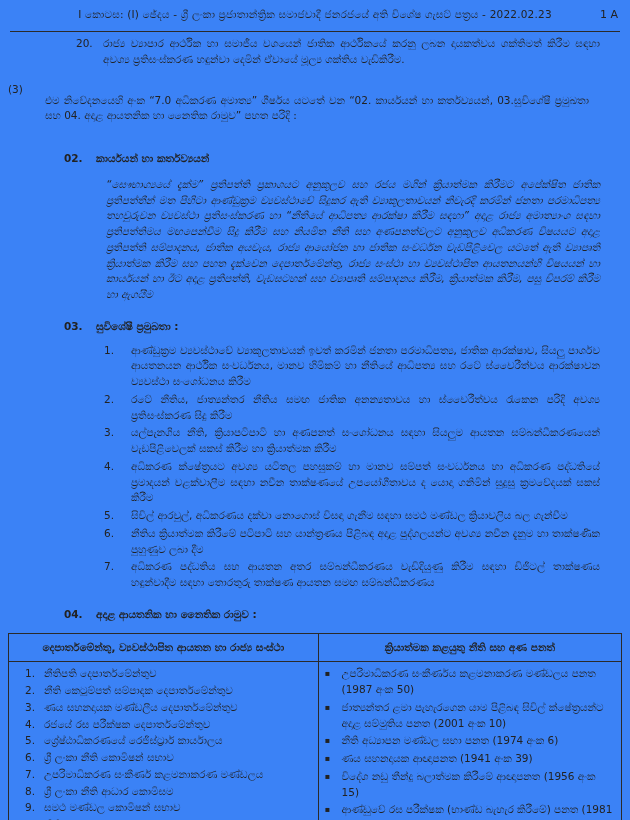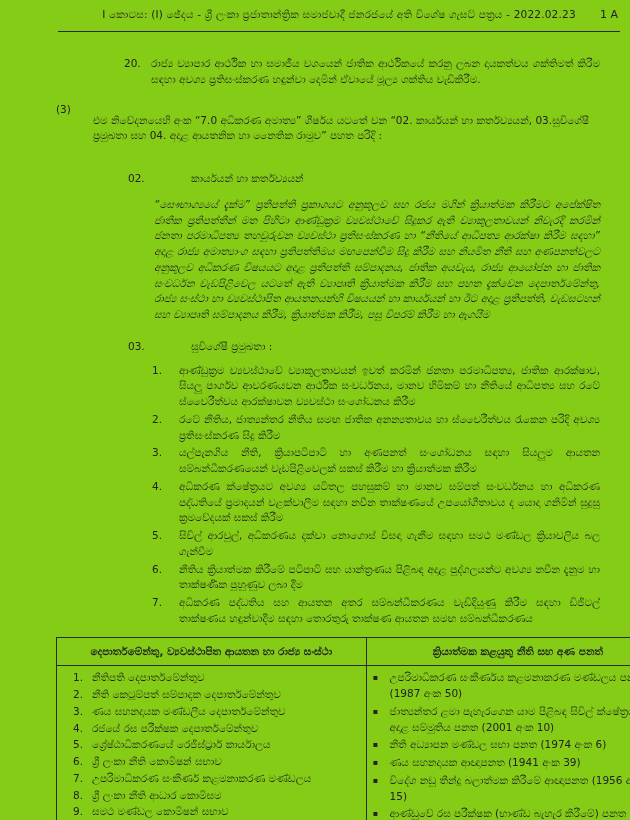--- a/index.html
+++ b/index.html
@@ -1,39 +1,38 @@
 <!DOCTYPE html>
 <html><head>
 <meta charset="utf-8">
 <style>
   html,body{margin:0;padding:0;background:#e8e8e8;}
   .page{
     position:relative;
     width:630px;height:820px;
     margin:0 auto;
-    background:#84cc16;
+    background:#3b82f6;
     color:#222;
     font-family:"DejaVu Sans","Liberation Sans",sans-serif;
     font-size:10.5px;
     line-height:1.5;
     overflow:hidden;
     box-sizing:border-box;
-    padding-left:48px;
   }
   .hdr{position:relative;padding-top:7px;height:20px;}
   .hdr-title{display:block;text-align:center;font-size:10.5px;letter-spacing:.2px;padding:0 40px;white-space:nowrap;overflow:hidden;}
   .hdr-page{position:absolute;right:12px;top:7px;font-size:11px;}
   .hdr-rule{border:none;border-top:1.6px solid #2a2a2a;margin:4px 10px 0 10px;}
-  .clause{display:flex;margin:24px 30px 0 76px;}
+  .clause{display:flex;margin:4px 30px 0 76px;}
   .clause .num{flex:none;width:27px;}
   .clause .txt{flex:1;text-align:justify;margin:0;}
   .para{display:flex;margin:14px 30px 0 8px;}
   .para .num{flex:none;width:26px;}
   .para .txt{flex:1;text-align:justify;margin:11px;}
-  .sec-h{display:flex;font-weight:normal;margin:16px 30px 0 80px;gap:31px;}
+  .sec-h{display:flex;font-weight:bold;margin:16px 30px 0 64px;}
   .sec-h .num{flex:none;width:32px;}
   .sec-body{margin:10px 30px 0 106px;text-align:justify;font-style:italic;}
   .plist{margin:8px 30px 0 104px;}
   .plist .pitem{display:flex;margin-bottom:2px;}
   .plist .num{flex:none;width:27px;}
   .plist .txt{flex:1;text-align:justify;margin:0;}
   table.frame{
     width:614px;margin:10px 8px 0 8px;
     border-collapse:collapse;table-layout:fixed;
   }
@@ -80,21 +79,21 @@
   </div>
   <p class="sec-body">“සෞභාග්‍යයේ දැක්ම” ප්‍රතිපත්ති ප්‍රකාශයට අනුකූලව සහ රජය මගින් ක්‍රියාත්මක කිරීමට අපේක්ෂිත ජාතික ප්‍රතිපත්තීන් මත පිහිටා ආණ්ඩුක්‍රම ව්‍යවස්ථාවේ සිදුකර ඇති ව්‍යාකූලතාවයන් නිවැරදි කරමින් ජනතා පරමාධිපත්‍ය තහවුරුවන ව්‍යවස්ථා ප්‍රතිසංස්කරණ හා “නීතියේ ආධිපත්‍ය ආරක්ෂා කිරීම සඳහා” අදාළ රාජ්‍ය අමාත්‍යාංශ සඳහා ප්‍රතිපත්තිමය මඟපෙන්වීම සිදු කිරීම සහ නියමිත නීති සහ අණපනත්වලට අනුකූලව අධිකරණ විෂයයට අදාළ ප්‍රතිපත්ති සම්පාදනය, ජාතික අයවැය, රාජ්‍ය ආයෝජන හා ජාතික සංවර්ධන වැඩපිළිවෙල යටතේ ඇති ව්‍යාපෘති ක්‍රියාත්මක කිරීම සහ පහත දැක්වෙන දෙපාර්තමේන්තු, රාජ්‍ය සංස්ථා හා ව්‍යවස්ථාපිත ආයතනයන්හි විෂයයන් හා කාර්යයන් හා ඊට අදාළ ප්‍රතිපත්ති, වැඩසටහන් සහ ව්‍යාපෘති සම්පාදනය කිරීම, ක්‍රියාත්මක කිරීම, පසු විපරම් කිරීම හා ඇගයීම</p>
 
   <div class="sec-h">
     <span class="num">03.</span>
     <span>සුවිශේෂී ප්‍රමුඛතා :</span>
   </div>
   <div class="plist">
     <div class="pitem">
       <span class="num">1.</span>
-      <p class="txt">ආණ්ඩුක්‍රම ව්‍යවස්ථාවේ ව්‍යාකූලතාවයන් ඉවත් කරමින් ජනතා පරමාධිපත්‍ය, ජාතික ආරක්ෂාව, සියලු පාර්ශව ආවරණයවන ආර්ථික සංවර්ධනය, මානව හිමිකම් හා නීතියේ ආධිපත්‍ය සහ රටේ ස්වෛරීත්වය ආරක්ෂාවන ව්‍යවස්ථා සංශෝධනය කිරීම</p>
+      <p class="txt">ආණ්ඩුක්‍රම ව්‍යවස්ථාවේ ව්‍යාකූලතාවයන් ඉවත් කරමින් ජනතා පරමාධිපත්‍ය, ජාතික ආරක්ෂාව, සියලු පාර්ශව ආයතනයන ආර්ථික සංවර්ධනය, මානව හිමිකම් හා නීතියේ ආධිපත්‍ය සහ රටේ ස්වෛරීත්වය ආරක්ෂාවන ව්‍යවස්ථා සංශෝධනය කිරීම</p>
     </div>
     <div class="pitem">
       <span class="num">2.</span>
       <p class="txt">රටේ නීතිය, ජාත්‍යන්තර නීතිය සමඟ ජාතික අනන්‍යතාවය හා ස්වෛරීත්වය රැකෙන පරිදි අවශ්‍ය ප්‍රතිසංස්කරණ සිදු කිරීම</p>
     </div>
     <div class="pitem">
       <span class="num">3.</span>
       <p class="txt">යල්පැනගිය නීති, ක්‍රියාපටිපාටි හා අණපනත් සංශෝධනය සඳහා සියලුම ආයතන සම්බන්ධීකරණයෙන් වැඩපිළිවෙලක් සකස් කිරීම හා ක්‍රියාත්මක කිරීම</p>
     </div>
     <div class="pitem">
@@ -108,20 +107,24 @@
     <div class="pitem">
       <span class="num">6.</span>
       <p class="txt">නීතිය ක්‍රියාත්මක කිරීමේ පටිපාටි සහ යාන්ත්‍රණය පිළිබඳ අදාළ පුද්ගලයන්ට අවශ්‍ය නවීන දැනුම හා තාක්ෂණික පුහුණුව ලබා දීම</p>
     </div>
     <div class="pitem">
       <span class="num">7.</span>
       <p class="txt">අධිකරණ පද්ධතිය සහ ආයතන අතර සම්බන්ධීකරණය වැඩිදියුණු කිරීම සඳහා ඩිජිටල් තාක්ෂණය හඳුන්වාදීම සඳහා තොරතුරු තාක්ෂණ ආයතන සමඟ සම්බන්ධීකරණය</p>
     </div>
   </div>
 
+  <div class="sec-h">
+    <span class="num">04.</span>
+    <span>අදාළ ආයතනික හා නෛතික රාමුව :</span>
+  </div>
 
   <table class="frame">
     <thead>
       <tr>
         <th class="c1">දෙපාර්තමේන්තු, ව්‍යවස්ථාපිත ආයතන හා රාජ්‍ය සංස්ථා</th>
         <th>ක්‍රියාත්මක කළයුතු නීති සහ අණ පනත්</th>
       </tr>
     </thead>
     <tbody>
       <tr>

